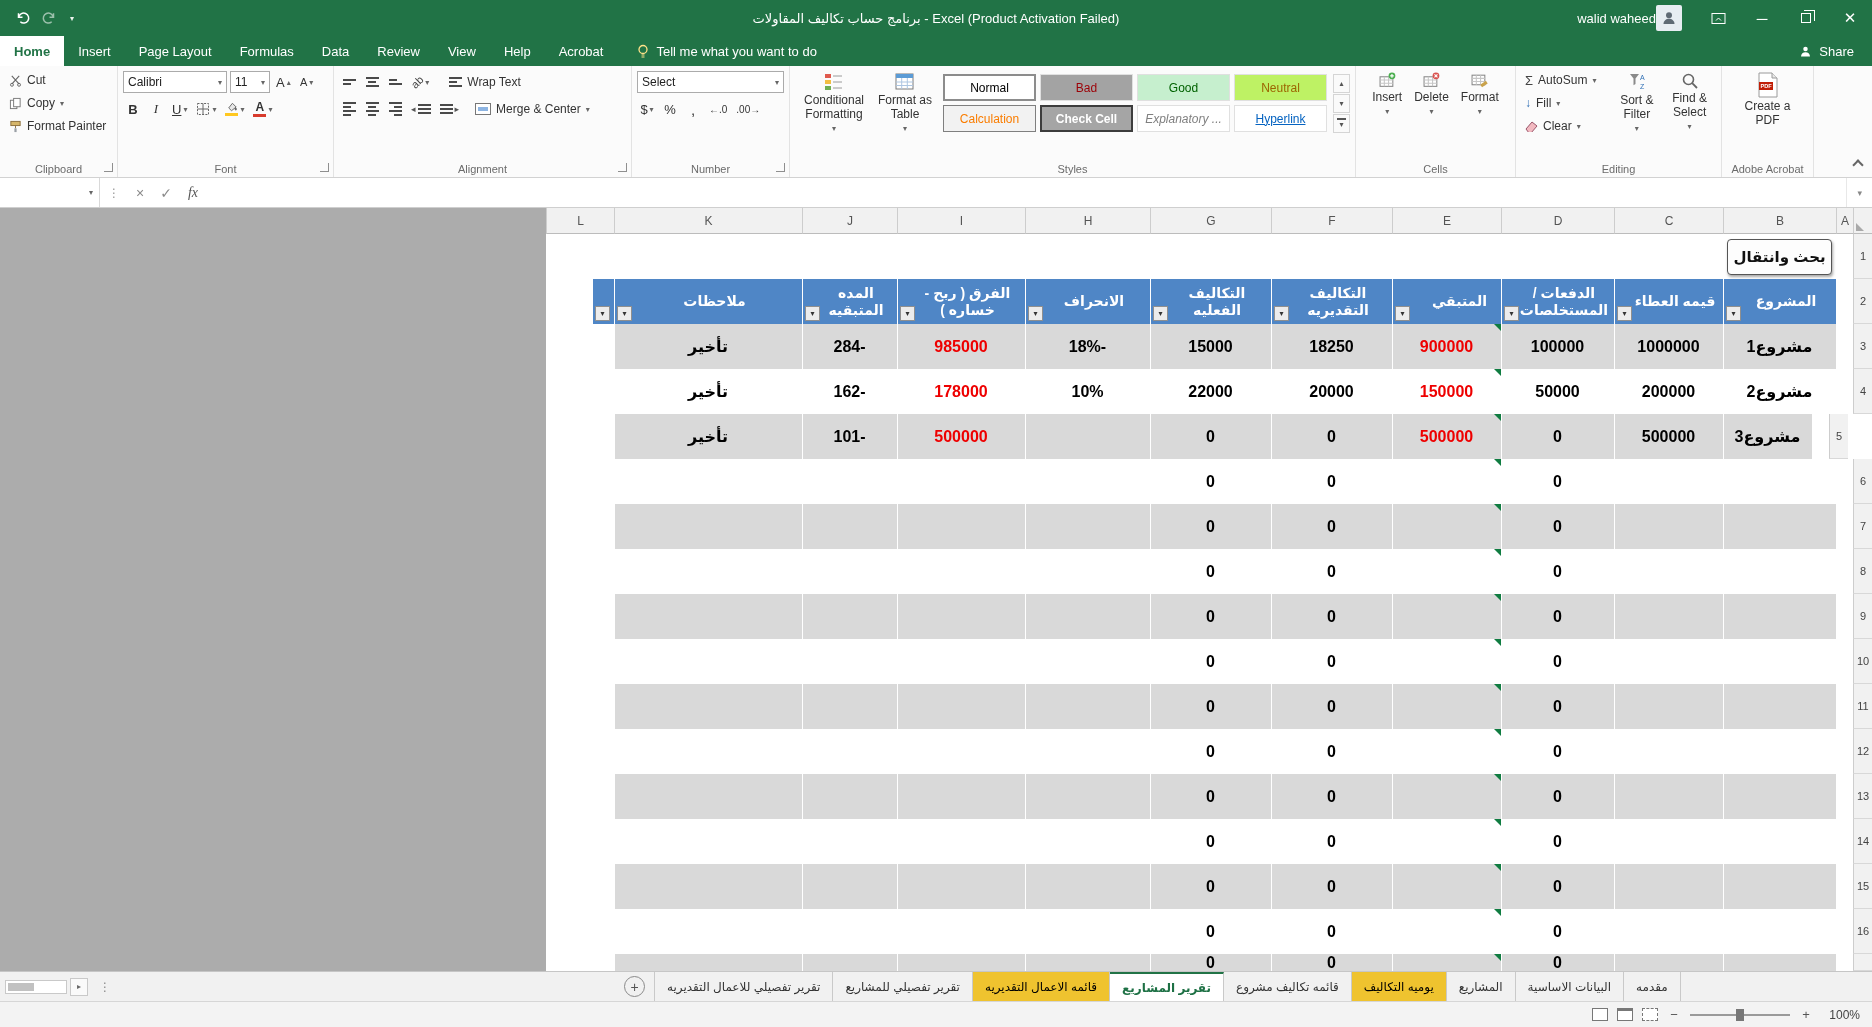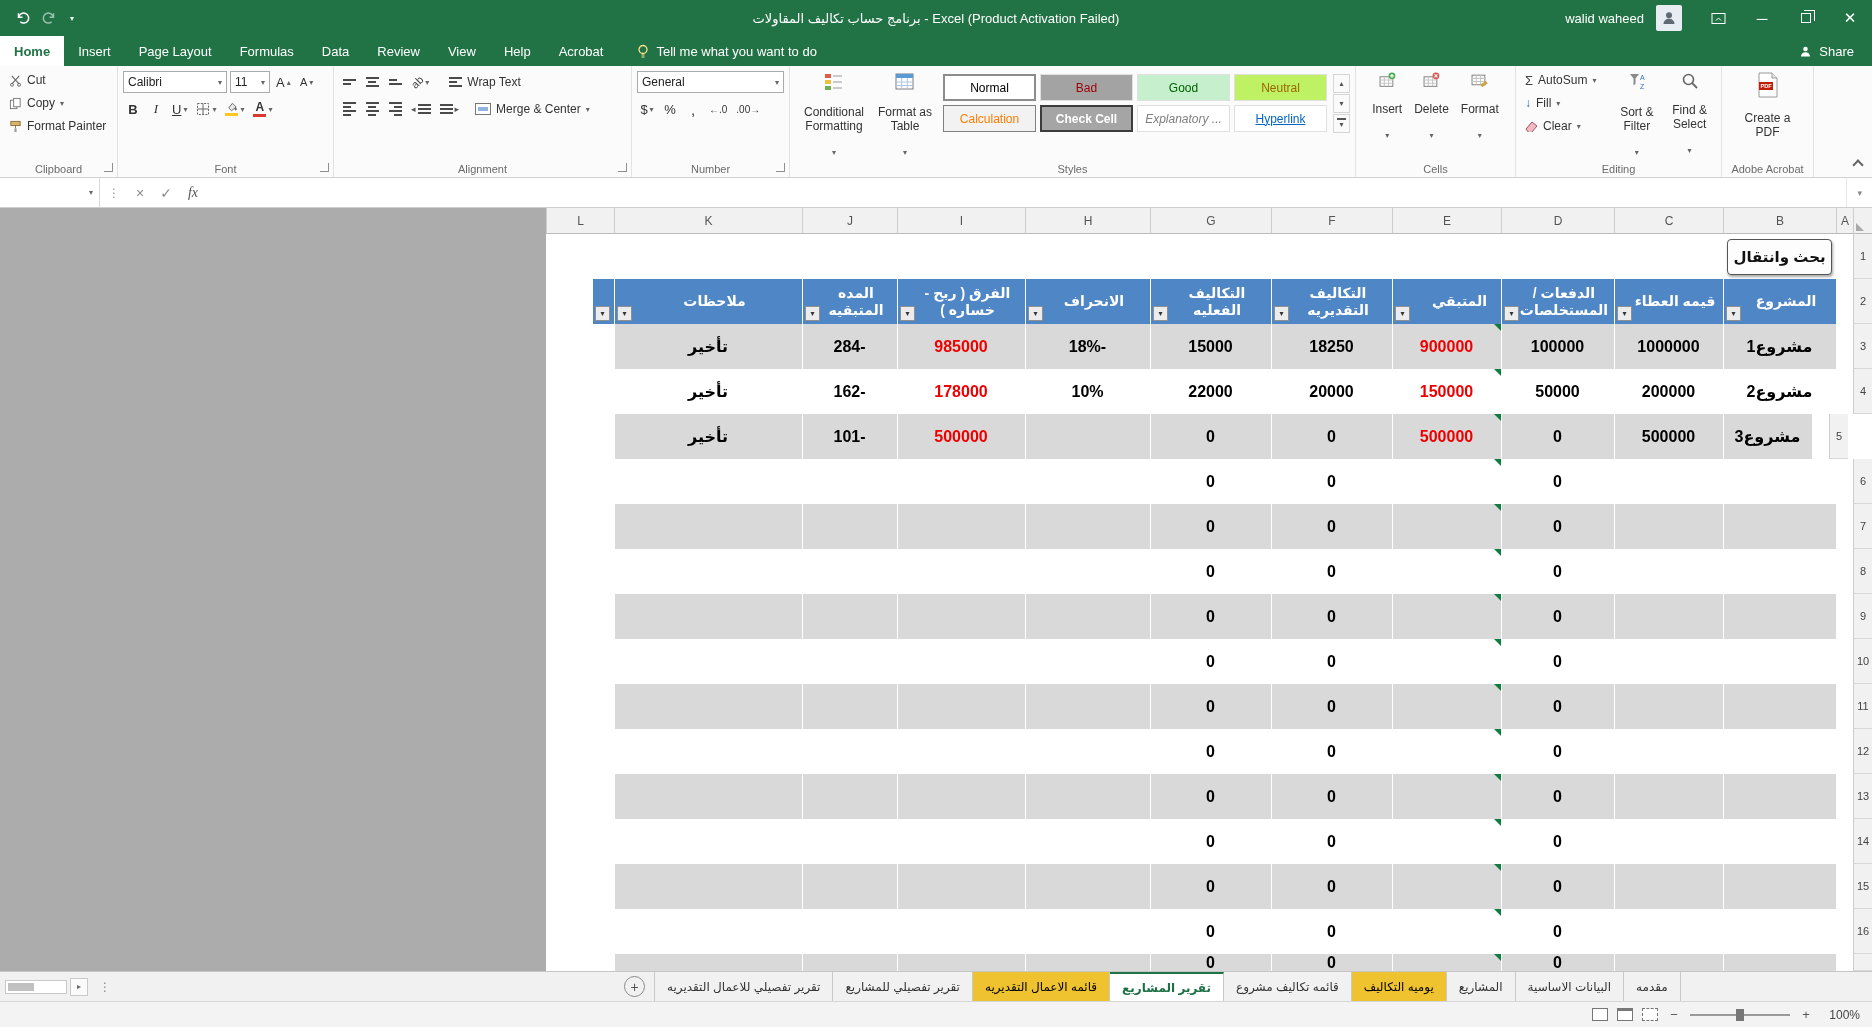--- a/index.html
+++ b/index.html
@@ -6,21 +6,21 @@
   html,body{width:1872px;height:1027px;overflow:hidden;}
   body{font-family:"Liberation Sans","DejaVu Sans",sans-serif;background:#fff;-webkit-font-smoothing:antialiased;}
   .app{display:flex;flex-direction:column;width:1872px;height:1027px;}
 
   
   .titlebar{height:36px;background:#217346;color:#fff;display:flex;align-items:center;position:relative;flex:none;}
   .qat{display:flex;align-items:center;gap:12px;padding:0 14px;}
   .qat .ic{display:flex;align-items:center;}
   .title-center{position:absolute;left:50%;transform:translateX(-50%);font-size:13px;white-space:nowrap;color:#fff;}
   .tb-right{margin-left:auto;display:flex;align-items:center;gap:0;}
-  .tb-user{font-size:13px;margin-right:12px;}
+  .tb-user{font-size:13px;}
   .avatar{width:26px;height:26px;background:#e7edf2;border-radius:2px;display:flex;align-items:center;justify-content:center;margin-right:14px;}
   .win-btn{width:44px;height:36px;display:flex;align-items:center;justify-content:center;font-size:15px;color:#fff;}
   .restore-ic{width:10px;height:10px;border:1px solid #fff;position:relative;}
   .restore-ic:after{content:'';position:absolute;left:2px;top:-4px;width:10px;height:10px;border:1px solid #fff;border-bottom:none;border-left:none;}
   .caret-sm{font-size:8px;color:#eaf3ec;}
 
   
   .tabrow{height:30px;background:#217346;display:flex;align-items:stretch;color:#fff;flex:none;}
   .rtab-strip{display:flex;align-items:stretch;}
   .rtab{padding:0 14px;font-size:13px;display:flex;align-items:center;cursor:default;}
@@ -44,21 +44,21 @@
   .tgl .b{font-weight:bold;}
   .tgl .i{font-style:italic;font-family:"Liberation Serif",serif;}
   .tgl .u{text-decoration:underline;}
   .colorbar{width:13px;height:3px;display:block;}
   .stack{display:flex;flex-direction:column;align-items:center;line-height:1;gap:1px;}
   .bars{display:flex;flex-direction:column;gap:2px;width:13px;}
   .bars i{height:2px;background:#4a4a4a;display:block;}
   .bars i.w1{width:13px;} .bars i.w2{width:8px;}
   .bars.left{align-items:flex-start;} .bars.center{align-items:center;} .bars.right{align-items:flex-end;}
   .rot-ab{display:inline-block;transform:rotate(-45deg);font-size:11px;color:#444;}
-  .vbtn{display:flex;flex-direction:column;align-items:center;gap:14px;padding:3px 4px 0;font-size:12px;color:#333;text-align:center;line-height:1.15;}
+  .vbtn{display:flex;flex-direction:column;align-items:center;gap:2px;padding:3px 4px 0;font-size:12px;color:#333;text-align:center;line-height:1.15;}
   .chipgrid{display:grid;grid-template-columns:repeat(4,93px);grid-auto-rows:27px;gap:4px;padding:5px 4px 0 6px;}
   .chip{border:1px solid #E0E0E0;display:flex;align-items:center;justify-content:center;font-size:12px;background:#fff;color:#000;overflow:hidden;white-space:nowrap;}
   .chip.normal{border:2px solid #8C8C8C;}
   .chip.bad{background:#a3a3a3;color:#9C0006;}
   .chip.good{background:#C6EFCE;color:#006100;}
   .chip.neutral{background:#bef264;color:#9C6500;}
   .chip.calc{background:#F2F2F2;color:#FA7D00;border:1px solid #7F7F7F;}
   .chip.check{background:#A5A5A5;color:#fff;border:2px solid #3C3C3C;font-weight:bold;}
   .chip.expl{color:#7F7F7F;font-style:italic;}
   .chip.link{color:#0563C1;text-decoration:underline;}
@@ -380,21 +380,21 @@
       <div class="glabel">
           <span>Alignment</span>
         </div>
       <span class="launcher"></span>
     </div>
 
     <div class="rgroup" style="width:158px">
       <div class="gbody col">
         <div class="rrow">
           <div class="combo" style="flex:1">
-            <span>General</span>
+            <span>Select</span>
             <span class="caret">▾</span>
           </div>
         </div>
         <div class="rrow">
           <div class="tgl">
               <span>$</span>
               <span class="caret">▾</span>
             </div>
           <div class="tgl">
               <span>%</span>

